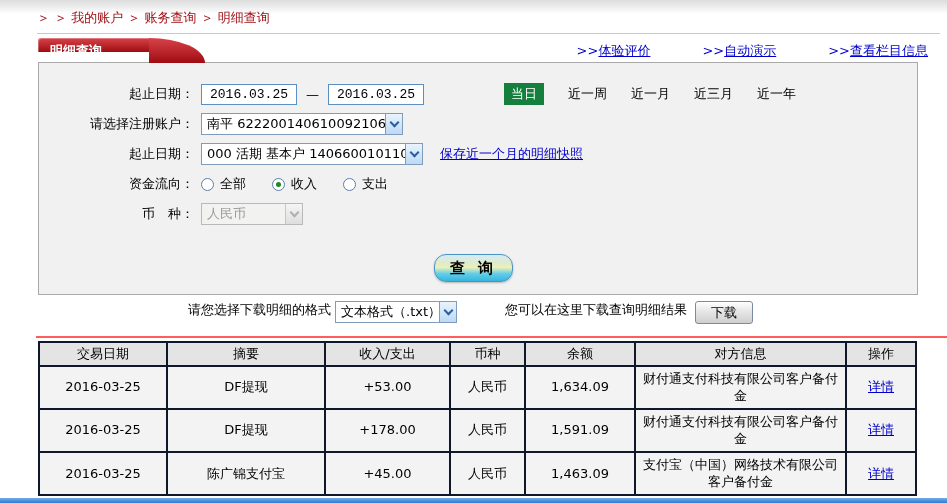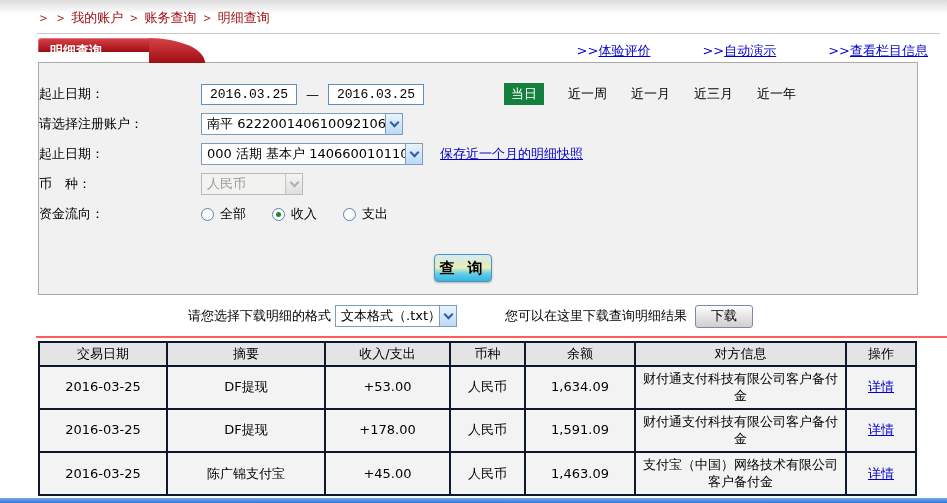--- a/index.html
+++ b/index.html
@@ -25,21 +25,21 @@
     background:linear-gradient(#d8434a, #9e0c11); border-top-left-radius:3px;
     box-shadow:inset 1px 1px 0 rgba(255,255,255,0.3);
     color:#ffffff; font-size:13px; font-weight:bold; line-height:25px; padding-left:12px; z-index:3; }
   .tab::after { content:""; position:absolute; left:100%; margin-left:-1px; top:0; width:56px; height:25px;
     background:linear-gradient(#d8434a, #9e0c11); border-top-right-radius:100% 100%; }
 
   
   .panel { position:absolute; left:38px; top:62px; width:880px; height:233px;
     background:#f1f1f1; border:1px solid #a9a9a9; padding-top:19px; }
   .frow { display:flex; align-items:center; height:24px; margin-bottom:6px; font-size:13px; color:#000; }
-  .flabel { width:155px; text-align:left; flex:none;font-family:Liberation Mono, monospace; }
+  .flabel { width:155px; text-align:right; flex:none;font-family:Liberation Mono, monospace; }
   .fctrl { display:flex; align-items:center; margin-left:7px; }
 
   .date-input { width:96px; height:21px; border:1px solid #5b8fc0; background:#fff;
     text-align:center; font-size:13px; font-family:Liberation Mono, monospace; color:#000; }
   .date-sep { margin:0 9px; font-size:13px; }
   .today-badge { margin-left:80px; background:#15803d; color:#fff; font-size:13px;
     padding:2px 7px; cursor:pointer; }
   .range-link { margin-left:24px; color:#000; font-size:13px; cursor:pointer; white-space:nowrap; }
 
   
@@ -57,29 +57,29 @@
 
   .snap-link { margin-left:17px; color:#0000cc; font-size:13px; text-decoration:underline; cursor:pointer; }
 
   
   .radio-opt { display:flex; align-items:center; margin-right:26px; cursor:pointer; }
   .rdot { width:13px; height:13px; border-radius:50%; border:1px solid #5a7fae; background:#fff;
     margin-right:6px; position:relative; flex:none; }
   .radio-opt.checked .rdot::after { content:""; position:absolute; left:3px; top:3px; width:5px; height:5px;
     border-radius:50%; background:#1f8a1f; }
 
-  .query-btn { display:block; margin:28px 0 0 395px; width:58px; height:28px;
-    border:1px solid #4c93c1; border-radius:4px;
+  .query-btn { display:block; margin:28px 0 0 395px; width:79px; height:28px;
+    border:1px solid #4c93c1; border-radius:12px;
     background:linear-gradient(#d3ebf6 0%, #e2ebc6 34%, #edf0b6 48%, #62cde8 72%, #35b6de 100%);
     font-size:15px; font-weight:bold; color:#000; font-family:"DejaVu Sans", sans-serif;
     letter-spacing:4px; cursor:pointer; box-shadow:0 1px 2px rgba(0,0,0,0.25); }
 
   
   .dl-row { position:absolute; left:0; top:301px; width:914px; height:30px; display:flex;
-    align-items:center; font-size:13px; }
+    font-size:13px; }
   .dl-label { margin-left:188px; }
   .dl-sel { margin-left:4px; }
   .dl-hint { margin-left:48px; }
   .dl-btn { margin-left:8px; width:58px; height:23px; border:1px solid #7b8ba5; border-radius:3px;
     background:linear-gradient(#ffffff, #e6e6e6 45%, #cfcfcf); font-size:13px;
     font-family:"DejaVu Sans", sans-serif; cursor:pointer; }
 
   .red-line { position:absolute; left:36px; top:336px; width:911px; height:2px; background:#ff5c5c; }
 
   
@@ -157,45 +157,45 @@
           <span class="sel-text">000 活期 基本户 1406600101102571848</span>
           <span class="sel-btn">
               <span class="chev"></span>
             </span>
         </span>
         <a class="snap-link">保存近一个月的明细快照</a>
       </span>
     </div>
 
     <div class="frow">
+      <span class="flabel">资金流向：</span>
+      <span class="fctrl">
+        <span class="radio-opt">
+          <span class="rdot"></span>
+          <span>全部</span>
+        </span>
+        <span class="radio-opt checked">
+          <span class="rdot"></span>
+          <span>收入</span>
+        </span>
+        <span class="radio-opt">
+          <span class="rdot"></span>
+          <span>支出</span>
+        </span>
+      </span>
+    </div>
+
+    <div class="frow">
       <span class="flabel">币　种：</span>
       <span class="fctrl">
         <span class="sel w100 disabled">
           <span class="sel-text">人民币</span>
           <span class="sel-btn">
               <span class="chev"></span>
             </span>
-        </span>
-      </span>
-    </div>
-
-    <div class="frow">
-      <span class="flabel">资金流向：</span>
-      <span class="fctrl">
-        <span class="radio-opt">
-          <span class="rdot"></span>
-          <span>全部</span>
-        </span>
-        <span class="radio-opt checked">
-          <span class="rdot"></span>
-          <span>收入</span>
-        </span>
-        <span class="radio-opt">
-          <span class="rdot"></span>
-          <span>支出</span>
         </span>
       </span>
     </div>
 
     <button class="query-btn">查 询</button>
   </div>
 
   <div class="dl-row">
     <span class="dl-label">请您选择下载明细的格式</span>
     <span class="sel w120 dl-sel">

